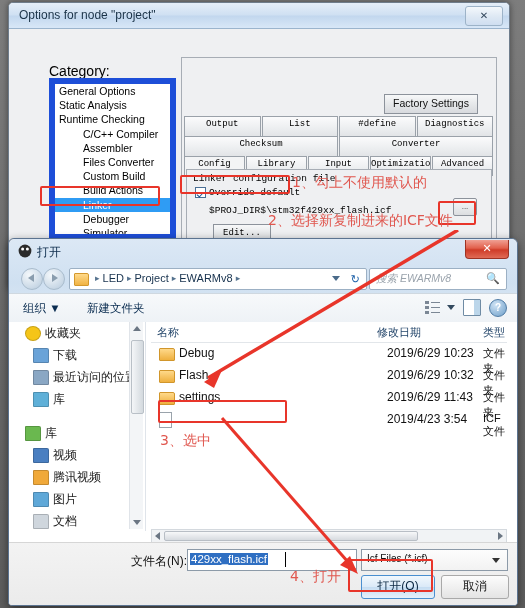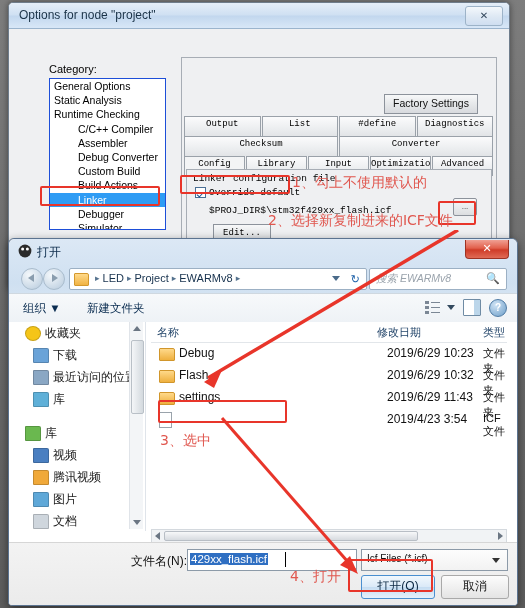--- a/index.html
+++ b/index.html
@@ -33,24 +33,24 @@
     font-family:"Liberation Sans",sans-serif;
   }
   #options-close{
     position:absolute;right:6px;top:3px;width:36px;height:18px;
     background:linear-gradient(180deg,#f4f8fc 0%,#dfe9f4 50%,#cfdef0 100%);
     border:1px solid #9db3c8;border-radius:3px;
     font-size:10px;line-height:17px;text-align:center;color:#33475c;
   }
   .opt-body{position:absolute;left:0;top:26px;right:0;bottom:0;background:#eff0f2;}
 
-  .cat-label{position:absolute;left:40px;top:34px;font-size:11px;color:#000;}
+  .cat-label{position:absolute;left:40px;top:34px;font-size:14px;color:#000;}
   #category-list{
     position:absolute;left:40px;top:49px;width:115px;height:150px;
-    background:#fff;border:1px solid #1d4ed8;overflow:hidden;
+    background:#fff;border:6px solid #1d4ed8;overflow:hidden;
   }
   .cat-item{height:14.2px;line-height:14.2px;padding-left:4px;font-size:10.5px;white-space:nowrap;}
   .cat-item.indent{padding-left:28px;}
   .cat-item.sel{background:#2f9cf4;color:#fff;}
 
   #factory-settings{
     position:absolute;right:18px;top:36px;width:92px;height:18px;
     background:linear-gradient(180deg,#f7f8f9 0%,#e6e8ea 50%,#d8dade 100%);
     border:1px solid #8c929b;font-size:10.5px;text-align:center;line-height:17px;color:#111;
   }
@@ -263,21 +263,21 @@
   </div>
 
   <div class="opt-body">
     <div class="cat-label">Category:</div>
     <div id="category-list">
         <div class="cat-item">General Options</div>
         <div class="cat-item">Static Analysis</div>
         <div class="cat-item">Runtime Checking</div>
         <div class="cat-item indent">C/C++ Compiler</div>
         <div class="cat-item indent">Assembler</div>
-        <div class="cat-item indent">Debug Converter</div>
+        <div class="cat-item indent">Files Converter</div>
         <div class="cat-item indent">Custom Build</div>
         <div class="cat-item indent">Build Actions</div>
         <div class="cat-item indent sel">Linker</div>
         <div class="cat-item indent">Debugger</div>
         <div class="cat-item indent">Simulator</div>
       </div>
 
     <div id="tabs-panel">
       <div id="factory-settings">Factory Settings</div>
 

